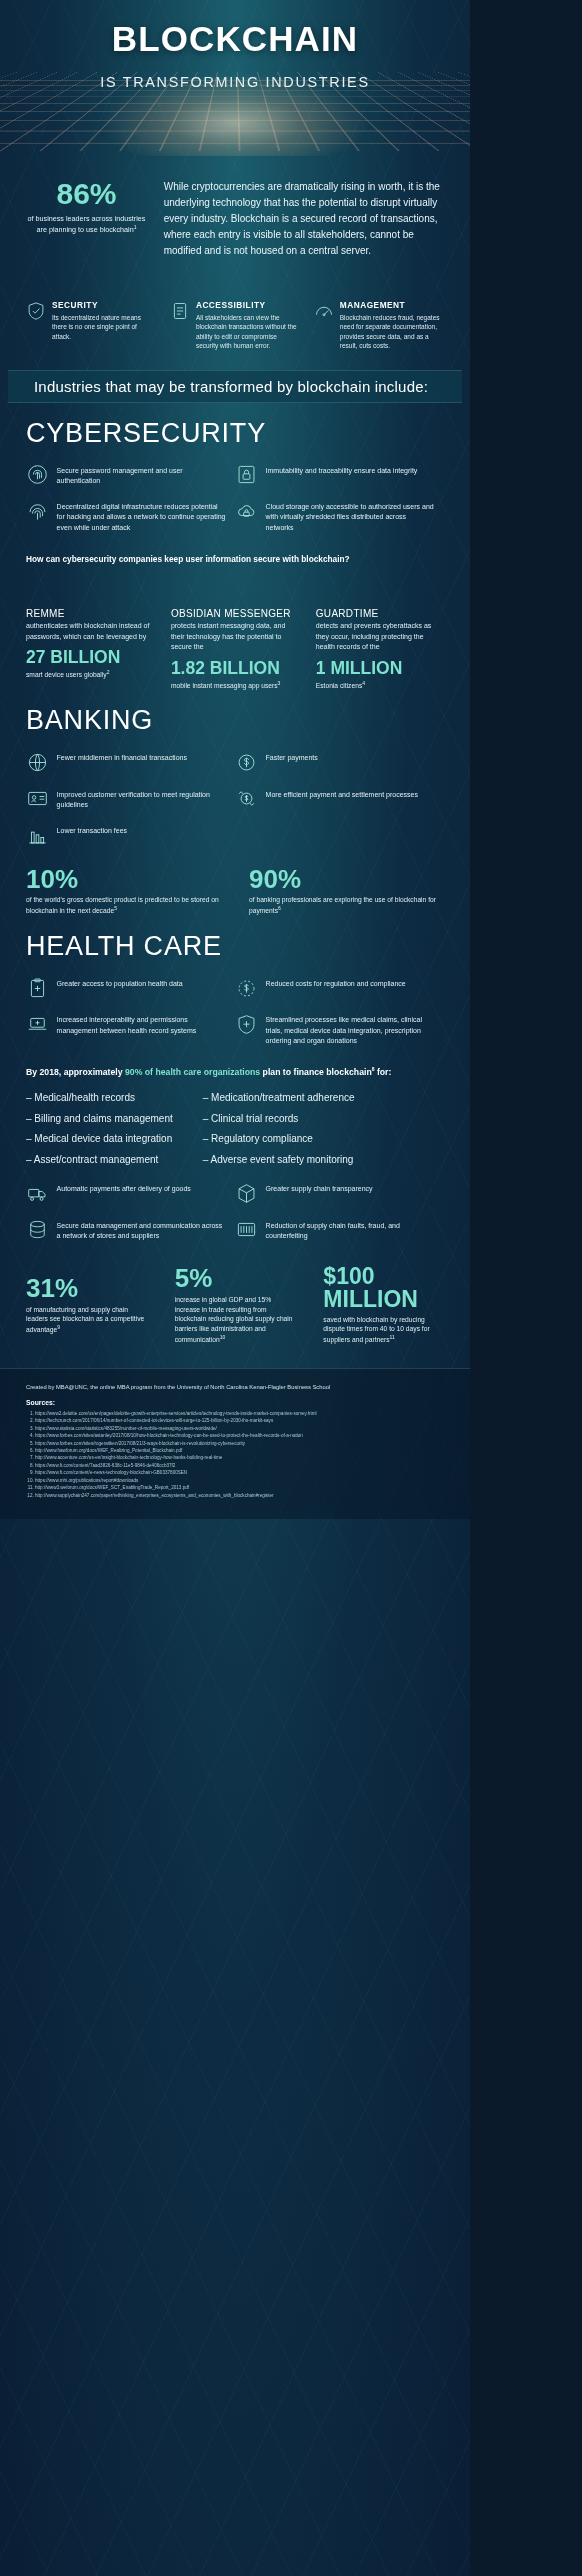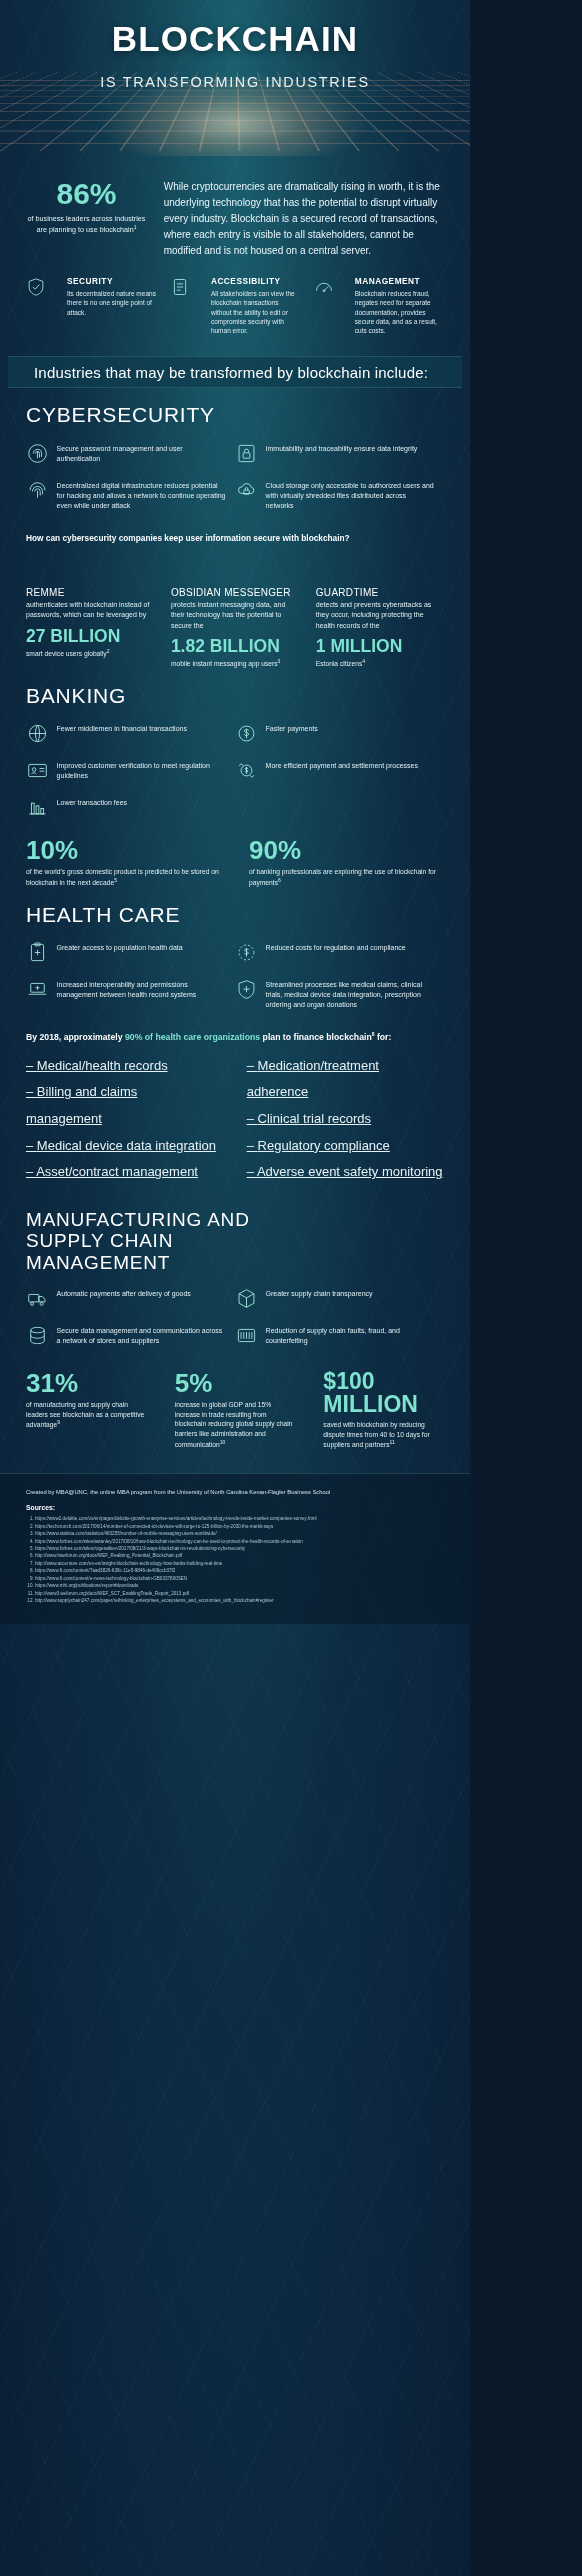--- a/index.html
+++ b/index.html
@@ -69,70 +69,70 @@
 
   
   .topstat { display:flex; gap:16.7px; padding:20px 26px 0; align-items:flex-start; }
   .topstat-left { width:121px; text-align:center; padding-top:3px;}
   .topstat-left .pct { font-size:30px; color:#7fe3d0; font-weight:bold; line-height:1;}
   .topstat-left .cap { font-size:7.2px; margin-top:4.6px; line-height:1.45; color:#e4f3f7;}
   .topstat-right { flex:1; font-size:10px; line-height:1.6; color:#eaf6fb; padding-top:3px;}
 
   
   .feat3 { display:flex; gap:13.7px; padding:16.7px 26px 0; }
-  .feat3 .col { flex:1; display:flex; gap:21px; }
+  .feat3 .col { flex:1; display:flex; gap:6px;margin-top:24px; }
   .feat3 .ico { width:20px; flex:0 0 20px; padding-top:1.5px; }
   .feat3 h4 { font-size:8.3px; letter-spacing:0.5px; font-weight:bold; margin-bottom:3px;}
   .feat3 p { font-size:6.5px; line-height:1.45; color:#dcebf0;}
 
   
   .banner {
     margin:20px 8px 0;
     background:rgba(14,59,78,.72);
     border-top:0.8px solid rgba(120,220,215,.18);
     border-bottom:0.8px solid rgba(120,220,215,.18);
     padding:6.8px 26px;
     font-size:15px;
     letter-spacing:0.2px;
   }
 
   
   .sec-h {
-    font-size:21px; font-weight:300; letter-spacing:0.8px; color:#ffffff;
+    font-size:27px; font-weight:300; letter-spacing:0.8px; color:#ffffff;
     margin:15px 0 3px;
   }
   .sec-h.lg { font-size:19px; line-height:1.12; }
 
   
   .igrid { display:flex; flex-wrap:wrap; padding:4.6px 26px 0; }
   .igrid .cell { width:50%; display:flex; gap:7.6px; padding:6.8px 9px 6.8px 0; }
   .igrid .ico { width:23px; flex:0 0 23px; }
   .igrid .txt { font-size:7px; line-height:1.45; color:#e2f0f4; padding-top:2.3px;}
 
   
   .q { font-size:8.3px; font-weight:bold; line-height:1.5; padding:13.7px 26px 0; }
   .cols3 { display:flex; gap:16.7px; padding:10.6px 26px 0; }
   .cols3 .c { flex:1; }
   .cols3 .name { font-size:10px; font-weight:normal; letter-spacing:0.3px;margin-top:32px; }
   .cols3 .desc { font-size:7px; line-height:1.5; margin-top:2.3px; color:#dff0f4;}
   .cols3 .num { font-size:17.5px; font-weight:bold; color:#7fe3d0; line-height:1.05; margin-top:6px;}
   .cols3 .numsub { font-size:6.7px; line-height:1.4; color:#dff0f4; margin-top:2.3px;}
 
   
-  .bank3 { display:flex; gap:28px; padding:12px 26px 0; align-items:flex-start;}
+  .bank3 { display:flex; gap:28px; padding:12px 26px 0; align-items:center;}
   .bank3 .c { flex:1; }
   .bank3 .n { font-size:26px; font-weight:bold; color:#7fe3d0; line-height:1;}
   .bank3 .n.two-line { font-size:23px; }
   .bank3 .s { font-size:6.7px; line-height:1.45; color:#e0eff3; margin-top:3.8px;}
 
   
   .hc-intro { font-size:8.7px; font-weight:bold; padding:13.7px 26px 0; line-height:1.5;}
   .hc-lists { display:flex; gap:30px; padding:9px 26px 0; }
   .hc-lists ul { list-style:none; }
-  .hc-lists li { font-size:13px; line-height:2.05; color:#e7f3f6;text-decoration:underline; }
+  .hc-lists li { font-size:10px; line-height:2.05; color:#e7f3f6; }
   .hc-lists li::before { content:"–  "; color:#e7f3f6; }
 
   
   .footer {
     margin-top:23px;
     padding:13.7px 26px 20px;
     border-top:0.8px solid rgba(140,200,215,.2);
     background:rgba(7,22,38,.55);
   }
   .footer .credit { font-size:5.8px; color:#cfe4ea; line-height:1.5; }
@@ -399,23 +399,20 @@
       <li>Asset/contract management</li>
     </ul>
     <ul>
       <li>Medication/treatment adherence</li>
       <li>Clinical trial records</li>
       <li>Regulatory compliance</li>
       <li>Adverse event safety monitoring</li>
     </ul>
   </div>
 
-  <div class="wrap">
-    <div class="sec-h lg" style="margin-top:23px;max-width:250px;">MANUFACTURING AND SUPPLY CHAIN MANAGEMENT</div>
-  </div>
 
   <div class="igrid">
     <div class="cell">
       <div class="ico">
         <svg viewBox="0 0 34 34" fill="none" stroke="#a9ece2" stroke-width="1.3">
               <rect x="4" y="11" width="15" height="11" rx="1"></rect>
               <path d="M19 14h5l4 4v4h-9z"></path>
               <circle cx="9" cy="25" r="2.2"></circle>
               <circle cx="23" cy="25" r="2.2"></circle>
             </svg>

